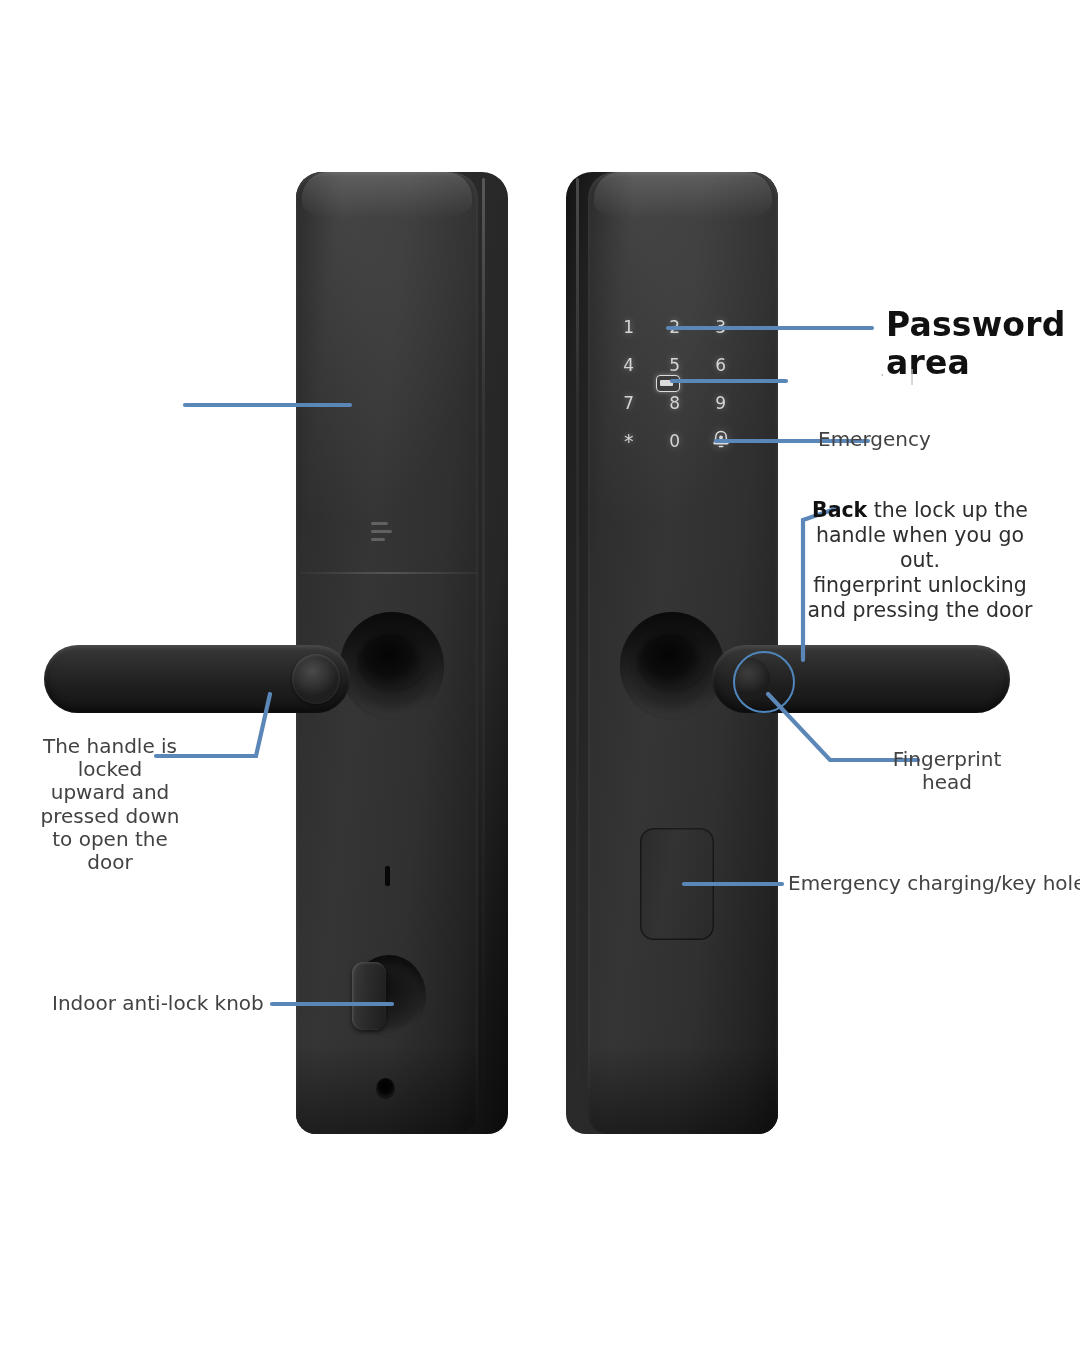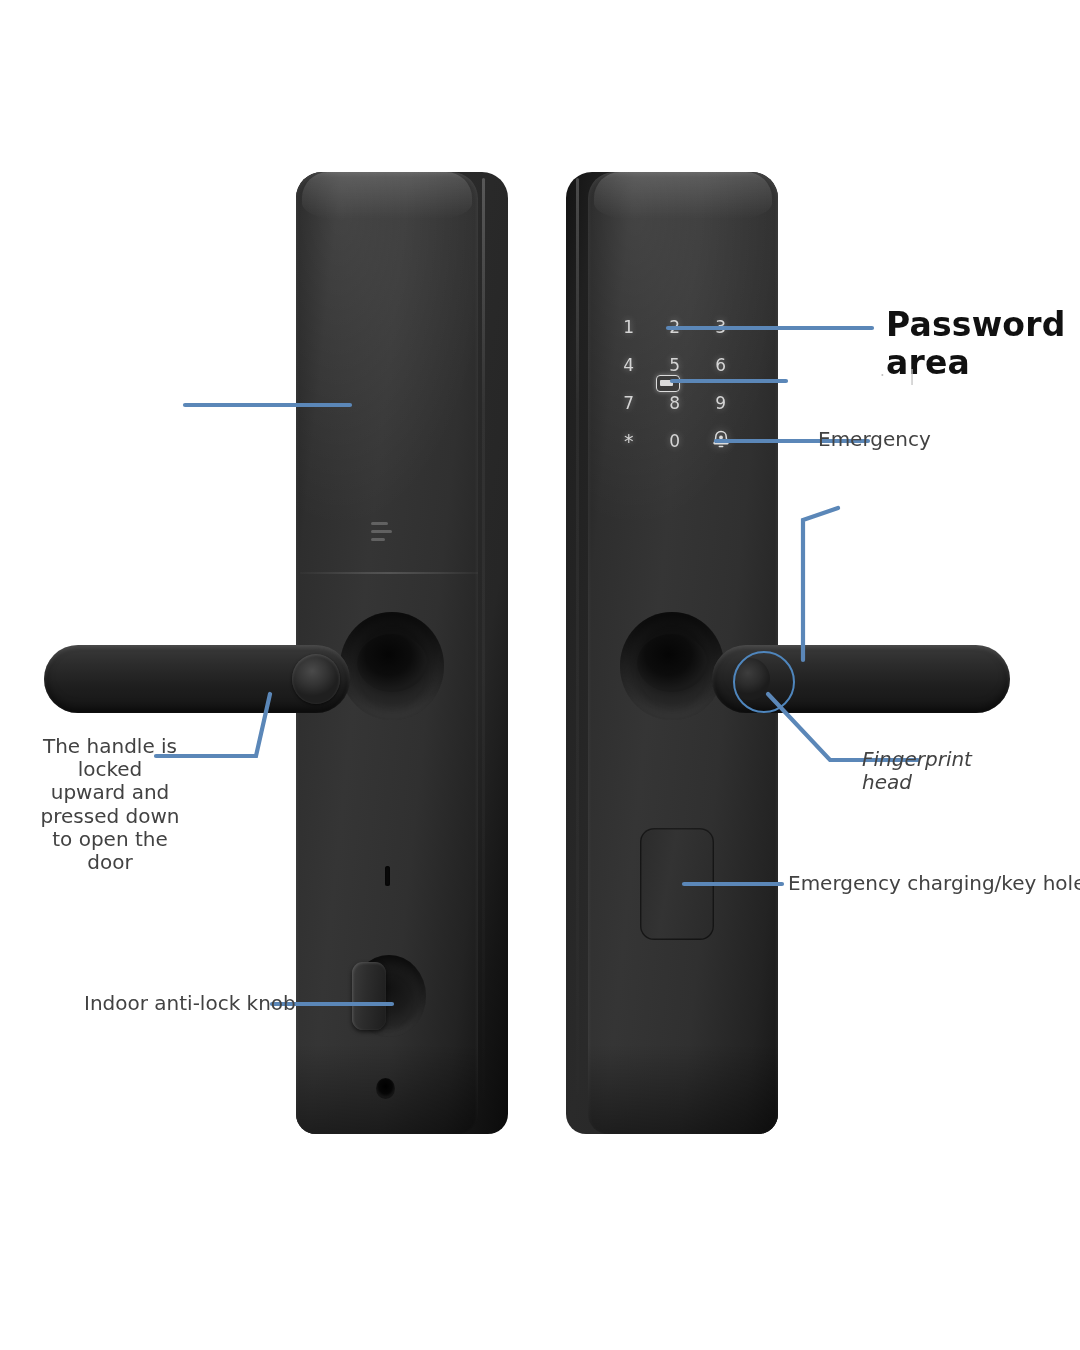--- a/index.html
+++ b/index.html
@@ -241,21 +241,21 @@
   
   .lbl {
     position: absolute;
     font-size: 20px;
     line-height: 1.16;
     color: #424242;
     font-family: "DejaVu Sans", "Liberation Sans", sans-serif;
     white-space: pre-line;
   }
   .lbl.center { text-align: center; }
-  .lbl.right  { text-align: left; font-style: italic; }
+  .lbl.right  { text-align: center; }
   .lbl.left   { text-align: left; }
   .lbl.big {
     font-size: 33px;
     font-weight: bold;
     color: #111;
     letter-spacing: 0.2px;
   }
   .lbl.note {
     font-size: 20.5px;
     line-height: 1.22;
@@ -369,27 +369,31 @@
   </svg>
 
 
   <div class="lbl center" style="left:0; top:735px; width:220px;">The handle is
 locked
 upward and
 pressed down
 to open the
 door</div>
 
-  <div class="lbl left" style="left:84px; top:992px; width:240px;">Indoor anti-lock knob</div>
+  <div class="lbl left" style="left:52px; top:992px; width:240px;">Indoor anti-lock knob</div>
 
   <div class="lbl big left" style="left:886px; top:306px; width:240px;">Password area</div>
 
   <div class="ghost" style="left:880px; top:367px;">· |</div>
 
   <div class="lbl left" style="left:818px; top:428px; width:200px;">Emergency</div>
 
+  <div class="lbl note center" style="left:800px; top:498px; width:240px;"><b>Back</b><span> the lock up the
+handle when you go out.
+fingerprint unlocking
+and pressing the door</span></div>
 
   <div class="lbl right" style="left:862px; top:748px; width:170px;">Fingerprint
 head</div>
 
   <div class="lbl left" style="left:788px; top:872px; width:300px;">Emergency charging/key hole</div>
 
 </div>
 
 </body></html>

